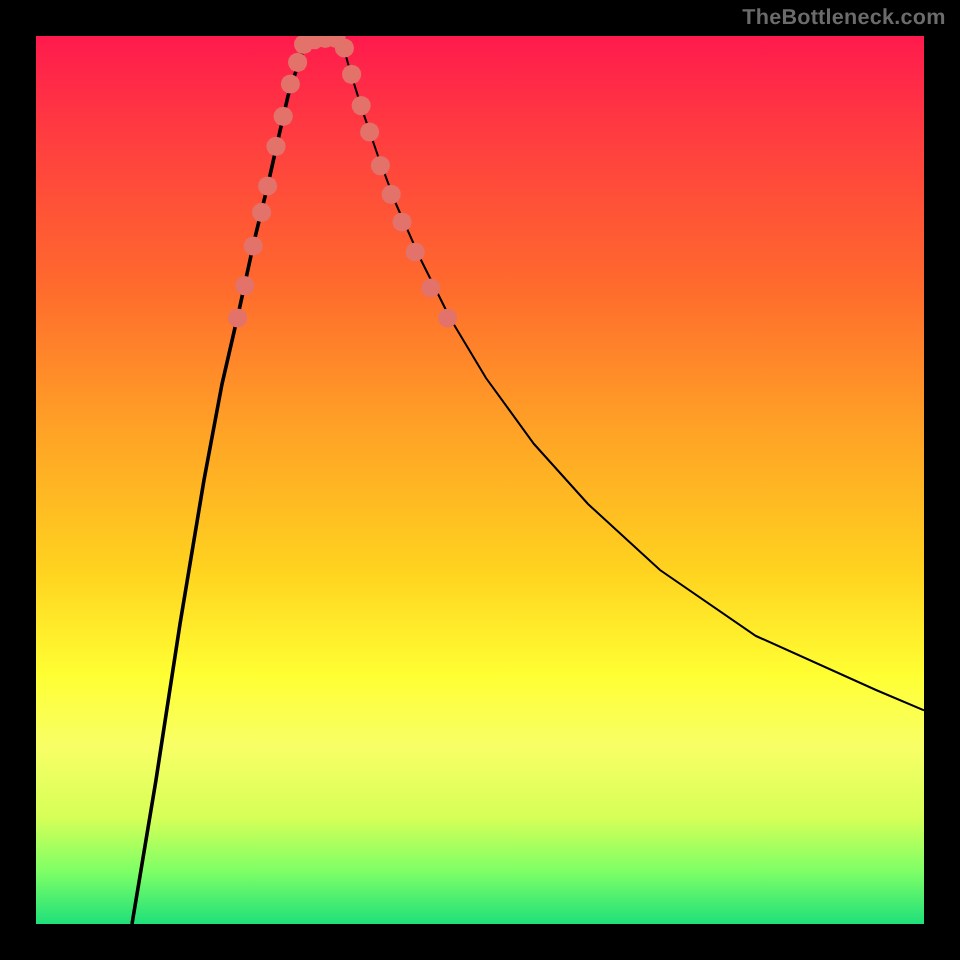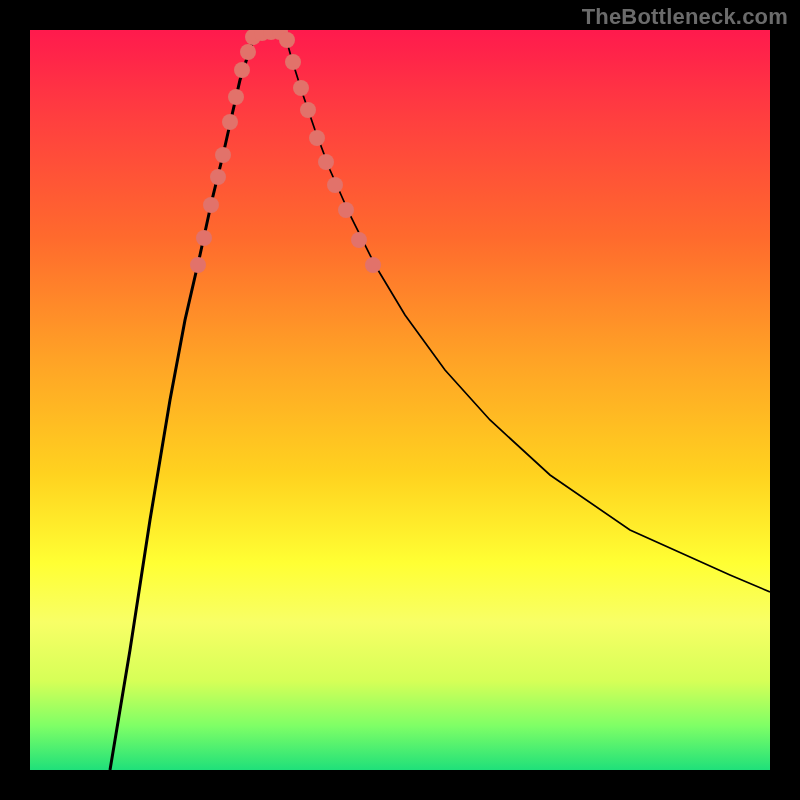--- a/index.html
+++ b/index.html
@@ -34,21 +34,21 @@
       #f8ff66 80%,
       #d6ff57 88%,
       #7fff66 94%,
       #1fe07a 100%
     );
   }
   .watermark {
     position: absolute;
     top: 4px;
     right: 12px;
-    font-size: 22px;
+    font-size: 18px;
     font-weight: 600;
     color: #6b6b6b;
     letter-spacing: 0.2px;
     user-select: none;
   }
   svg.curve {
     position: absolute;
     left: 0; top: 0;
     width: 740px;
     height: 740px;

